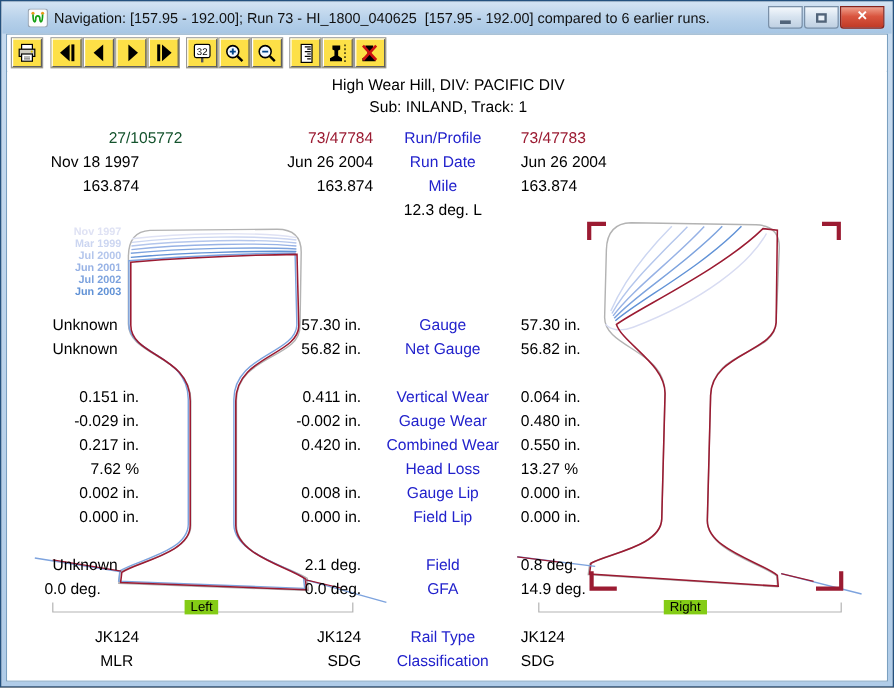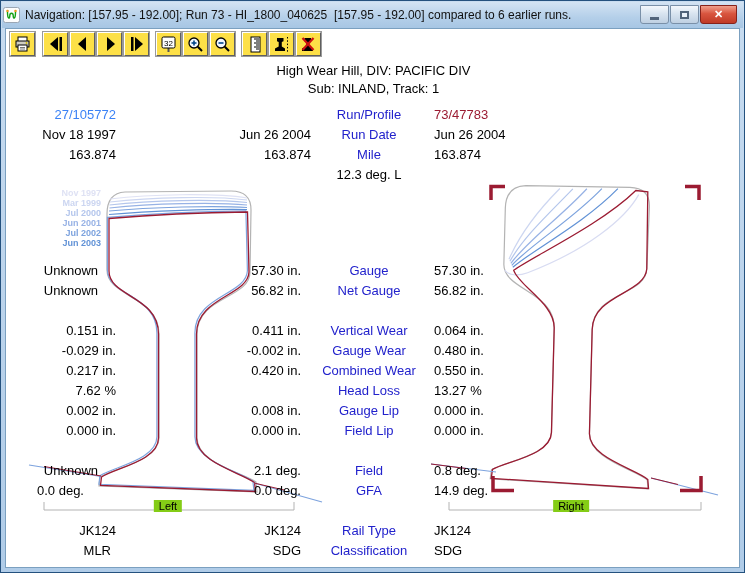--- a/index.html
+++ b/index.html
@@ -7,21 +7,21 @@
   body { font-family:"Liberation Sans", sans-serif; }
 
   .window{
     position:relative; width:745px; height:573px;
     background:linear-gradient(#c8dcf0,#b0cce8);
     border:1px solid #24517e; overflow:hidden;
   }
   .titlebar{
     position:absolute; top:1px; left:1px; right:1px; height:26px;
     background:linear-gradient(#d3e3f3,#b4cfe9 60%,#a7c6e4);
-    display:flex; align-items:center; padding-left:1px;
+    display:flex; align-items:center; padding-left:21px;
   }
   .app-icon{ width:17px; height:16px; margin-right:5px; flex:0 0 auto; }
   .title-text{ font-size:12px; color:#111; white-space:pre; overflow:hidden; }
   .win-controls{ position:absolute; right:6px; top:3px; display:flex; gap:1px; }
   .win-btn{
     width:29px; height:19px; border:1px solid #7a90a8; border-radius:0 0 3px 3px;
     background:linear-gradient(#f4f8fc,#d8e4f0 45%,#bfd0e2);
     display:flex; align-items:center; justify-content:center; cursor:default;
   }
   .win-btn.close{
@@ -49,21 +49,21 @@
   .content{ position:absolute; top:31px; left:0; right:0; bottom:0; background:#fff; font-size:13px; color:#000; }
 
   .hline{ position:absolute; left:0; width:735px; text-align:center; }
   .row{ position:absolute; left:0; width:735px; height:17px; }
   .c1{ position:absolute; left:0; width:110px; text-align:right; white-space:nowrap; }
   .c2{ position:absolute; left:0; width:295px; text-align:right; white-space:nowrap; }
   .c2.wide{ width:305px; }
   .c3{ position:absolute; left:301px; width:124px; text-align:center; color:#2222cc; white-space:nowrap; }
   .c3.black{ color:#000; }
   .c4{ position:absolute; left:428px; white-space:nowrap; }
-  .pale{ color:#3b82f6; }
+  .pale{ color:#14532d;margin-left:36px; }
   .dred{ color:#9b1b32; }
 
   .legend{ position:absolute; left:3px; top:128px; width:92px; text-align:right;
            font-size:9px; font-weight:bold; line-height:10px; }
 
   .profile-svg{ position:absolute; width:310px; height:335px; }
   .profile-left{ left:15px; top:124px; }
   .profile-right{ left:420px; top:116px; }
 
   .rail-label{ position:absolute; top:440px; transform:translateX(-50%);
@@ -254,20 +254,21 @@
           <path d="M259,10.5 L273,10.5 L273,24"></path>
           <path d="M67,300 L67,314.5 L88,314.5"></path>
           <path d="M254,314.5 L275,314.5 L275,300"></path>
         </g>
 
         <path d="M23,326 L23,334 L275,334 L275,326" fill="none" stroke="#b3b3b3" stroke-width="1"></path>
       </svg>
 
       <div class="row" style="top:47px">
         <span class="c1 pale">27/105772</span>
+        <span class="c2 wide dred">73/47784</span>
         <span class="c3">Run/Profile</span>
         <span class="c4 dred">73/47783</span>
       </div>
       <div class="row" style="top:67px">
         <span class="c1">Nov 18 1997</span>
         <span class="c2 wide">Jun 26 2004</span>
         <span class="c3">Run Date</span>
         <span class="c4">Jun 26 2004</span>
       </div>
       <div class="row" style="top:87px">

